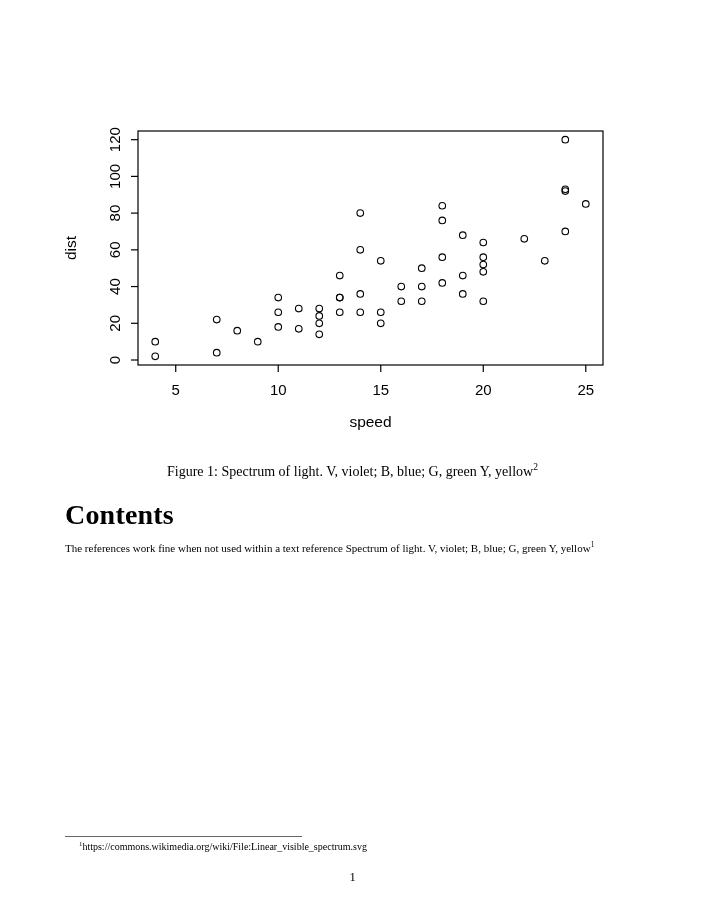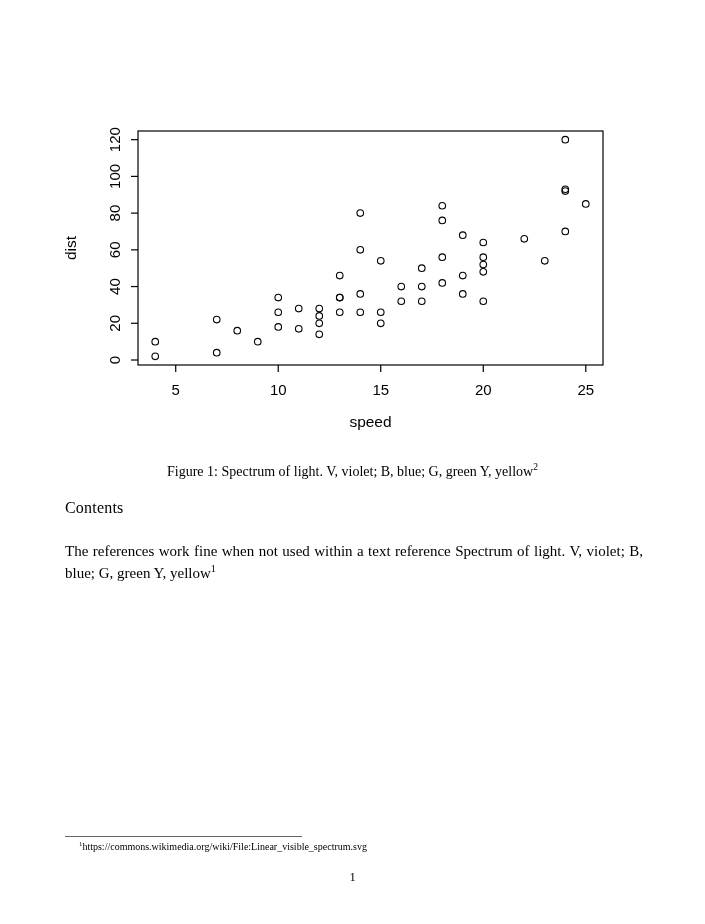--- a/index.html
+++ b/index.html
@@ -13,25 +13,25 @@
   .chart-wrap { position: absolute; left: 60px; top: 105px; width: 560px; height: 340px; }
   .chart-wrap svg { display: block; }
   svg text { font-family: "Liberation Sans", "DejaVu Sans", sans-serif; fill: #000; }
 
   .figure-caption {
     position: absolute; left: 65px; top: 463px; width: 575px;
     text-align: center; font-size: 14px; line-height: 1.3;
   }
   .contents-heading {
     position: absolute; left: 65px; top: 499px; margin: 0;
-    font-size: 16px; font-weight: normal; letter-spacing: 0.2px;
+    font-size: 28px; font-weight: bold; letter-spacing: 0.2px;
   }
   .body-par {
     position: absolute; left: 65px; top: 541px; width: 578px;
-    font-size: 15px; line-height: 1.45; text-align: justify;
+    font-size: 11px; line-height: 1.45; text-align: justify;
   }
   .footnote-rule {
     position: absolute; left: 65px; top: 836px; width: 237px; height: 1px;
     background: #666;
   }
   .footnote {
     position: absolute; left: 65px; top: 841px; width: 578px;
     font-size: 10px; text-indent: 14px;
   }
   sup { font-size: 68%; vertical-align: super; line-height: 0; }

